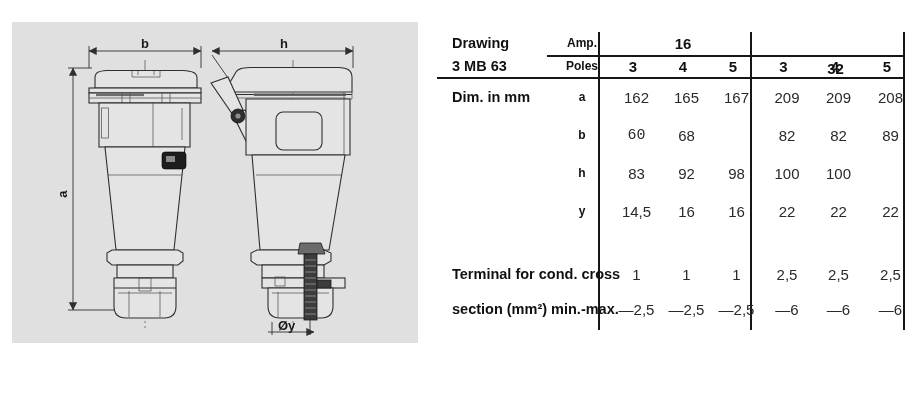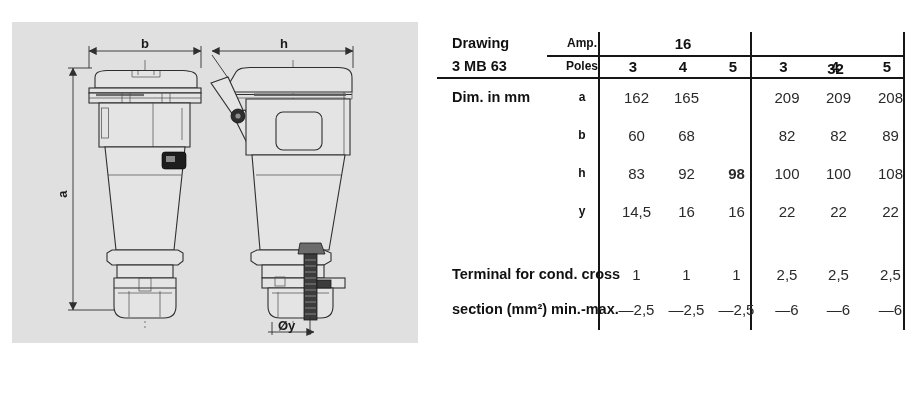--- a/index.html
+++ b/index.html
@@ -173,38 +173,38 @@
       <div class="cell hnum" style="grid-column:4;grid-row:2;">4</div>
       <div class="cell hnum" style="grid-column:5;grid-row:2;">5</div>
       <div class="cell hnum" style="grid-column:6;grid-row:2;">3</div>
       <div class="cell hnum" style="grid-column:7;grid-row:2;">4</div>
       <div class="cell hnum" style="grid-column:8;grid-row:2;">5</div>
 
       <div class="cell lbl" style="grid-column:1;grid-row:3;">Dim. in mm</div>
       <div class="cell letter" style="grid-column:2;grid-row:3;">a</div>
       <div class="cell num" style="grid-column:3;grid-row:3;">162</div>
       <div class="cell num" style="grid-column:4;grid-row:3;">165</div>
+      <div class="cell num" style="grid-column:5;grid-row:3;">167</div>
       <div class="cell num" style="grid-column:6;grid-row:3;">209</div>
       <div class="cell num" style="grid-column:7;grid-row:3;">209</div>
       <div class="cell num" style="grid-column:8;grid-row:3;">208</div>
 
       <div class="cell letter" style="grid-column:2;grid-row:4;">b</div>
-      <div class="cell num" style="grid-column:3;grid-row:4;">60</div>
+      <div class="cell num" style="grid-column:3;grid-row:4;font-family:Liberation Mono, monospace;">60</div>
       <div class="cell num" style="grid-column:4;grid-row:4;">68</div>
       <div class="cell num" style="grid-column:6;grid-row:4;">82</div>
       <div class="cell num" style="grid-column:7;grid-row:4;">82</div>
       <div class="cell num" style="grid-column:8;grid-row:4;">89</div>
 
       <div class="cell letter" style="grid-column:2;grid-row:5;">h</div>
       <div class="cell num" style="grid-column:3;grid-row:5;">83</div>
       <div class="cell num" style="grid-column:4;grid-row:5;">92</div>
-      <div class="cell num" style="grid-column:5;grid-row:5;font-weight:bold;">98</div>
+      <div class="cell num" style="grid-column:5;grid-row:5;">98</div>
       <div class="cell num" style="grid-column:6;grid-row:5;">100</div>
       <div class="cell num" style="grid-column:7;grid-row:5;">100</div>
-      <div class="cell num" style="grid-column:8;grid-row:5;">108</div>
 
       <div class="cell letter" style="grid-column:2;grid-row:6;">y</div>
       <div class="cell num" style="grid-column:3;grid-row:6;">14,5</div>
       <div class="cell num" style="grid-column:4;grid-row:6;">16</div>
       <div class="cell num" style="grid-column:5;grid-row:6;">16</div>
       <div class="cell num" style="grid-column:6;grid-row:6;">22</div>
       <div class="cell num" style="grid-column:7;grid-row:6;">22</div>
       <div class="cell num" style="grid-column:8;grid-row:6;">22</div>
 
       <div class="cell lbl" style="grid-column:1/3;grid-row:8;">Terminal for cond. cross</div>

